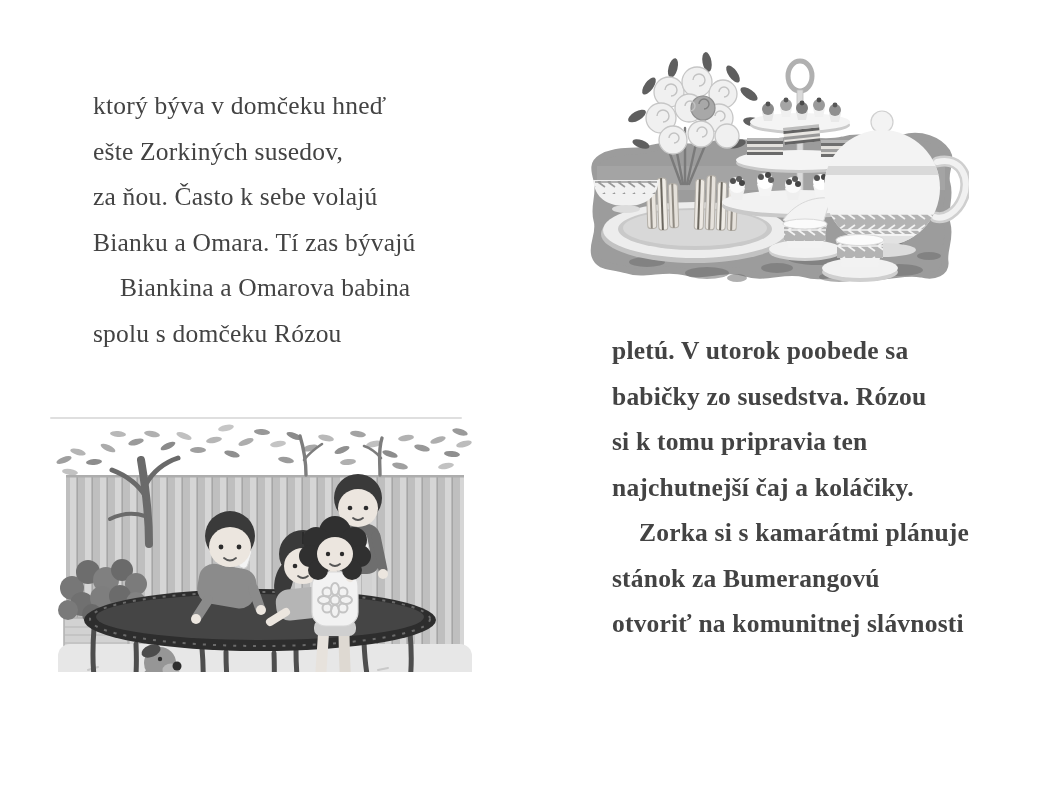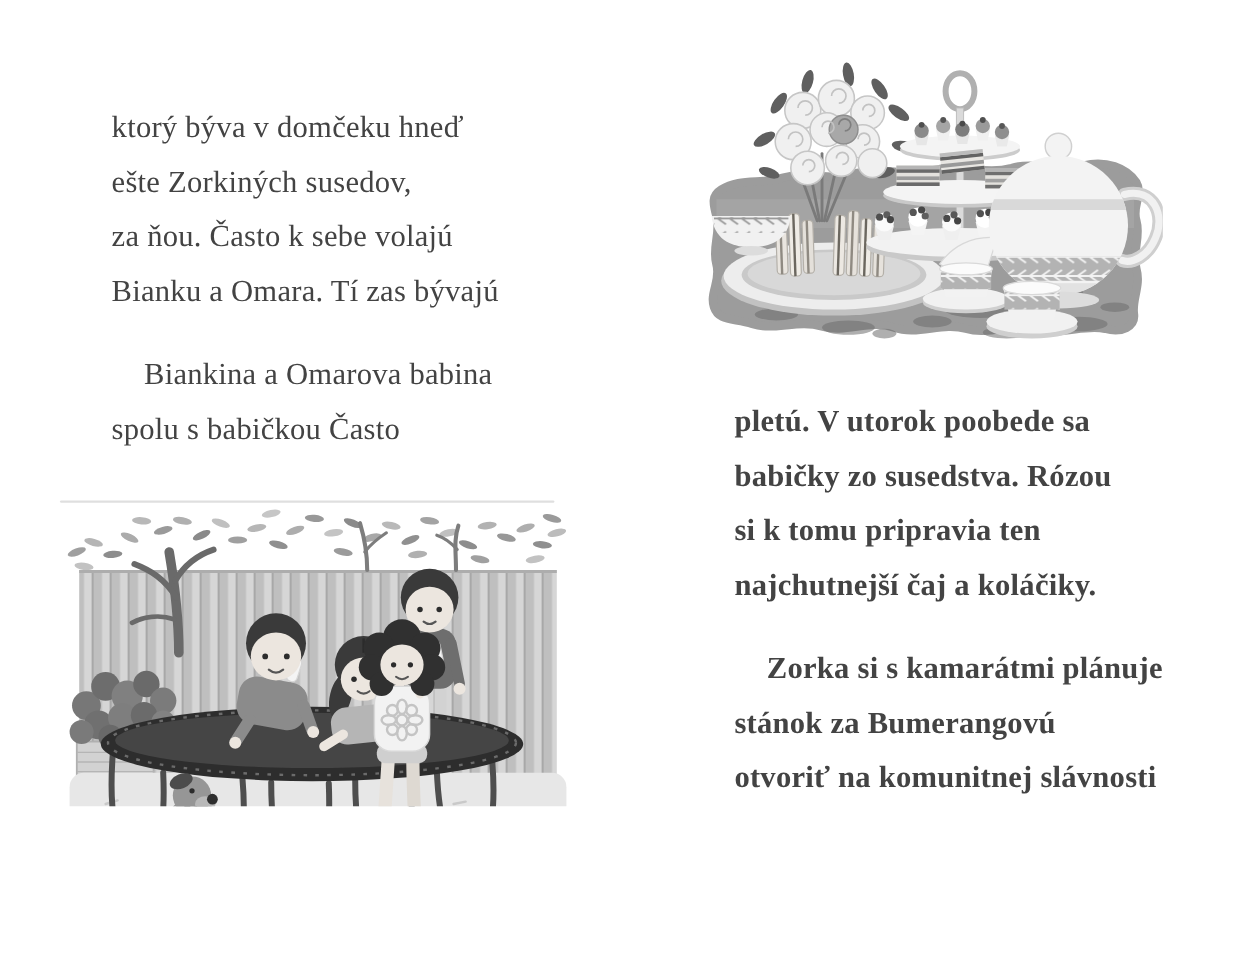--- a/index.html
+++ b/index.html
@@ -1,21 +1,21 @@
 <!DOCTYPE html>
 <html><head>
 <meta charset="utf-8">
 <style>
   html,body{margin:0;padding:0;background:#ffffff;}
   .spread{position:relative;width:1040px;height:672px;background:#ffffff;overflow:hidden;
           font-family:"Liberation Serif", serif;}
   .text-col{position:absolute;color:#434343;font-size:25.5px;line-height:45.5px;
             letter-spacing:0.2px;white-space:nowrap;}
   .text-col .line{height:45.5px;}
-  .text-col .indent{padding-left:27px;margin-top:24px;}
+  .text-col .indent{padding-left:27px;}
   #left-text{left:93px;top:83px;}
   #right-text{left:612px;top:328px;font-weight:bold;}
   .divider{position:absolute;left:50px;top:417px;width:412px;height:2px;background:#dfdfdf;border-radius:1px;}
   .illus{position:absolute;}
   #tea-illus{left:577px;top:30px;width:392px;height:262px;}
   #tramp-illus{left:48px;top:420px;width:430px;height:340px;}
   .pagenum-row{position:absolute;left:733px;top:701px;width:100px;height:30px;
                display:flex;align-items:center;justify-content:center;gap:5px;}
   .pagenum{color:#2d2d2d;font-size:25px;line-height:1;}
   svg{display:block;}
@@ -24,21 +24,21 @@
 <body>
 
 <div class="spread">
 
   <div class="text-col" id="left-text">
     <div class="line">ktorý býva v domčeku hneď</div>
     <div class="line">ešte Zorkiných susedov,</div>
     <div class="line">za ňou. Často k sebe volajú</div>
     <div class="line">Bianku a Omara. Tí zas bývajú</div>
     <div class="line indent">Biankina a Omarova babina</div>
-    <div class="line">spolu s babičkou Často</div>
+    <div class="line">spolu s domčeku Rózou</div>
   </div>
 
   <div class="divider"></div>
 
   <div class="illus" id="tea-illus">
     <svg width="392" height="262" viewBox="0 0 392 262">
       <defs>
         <pattern id="chevW" patternUnits="userSpaceOnUse" width="10" height="16">
           <path d="M1,8 L8,3 M1,8 L8,13 M0,8 L10,8" stroke="#f3f3f3" stroke-width="1.7" fill="none"></path>
         </pattern>

